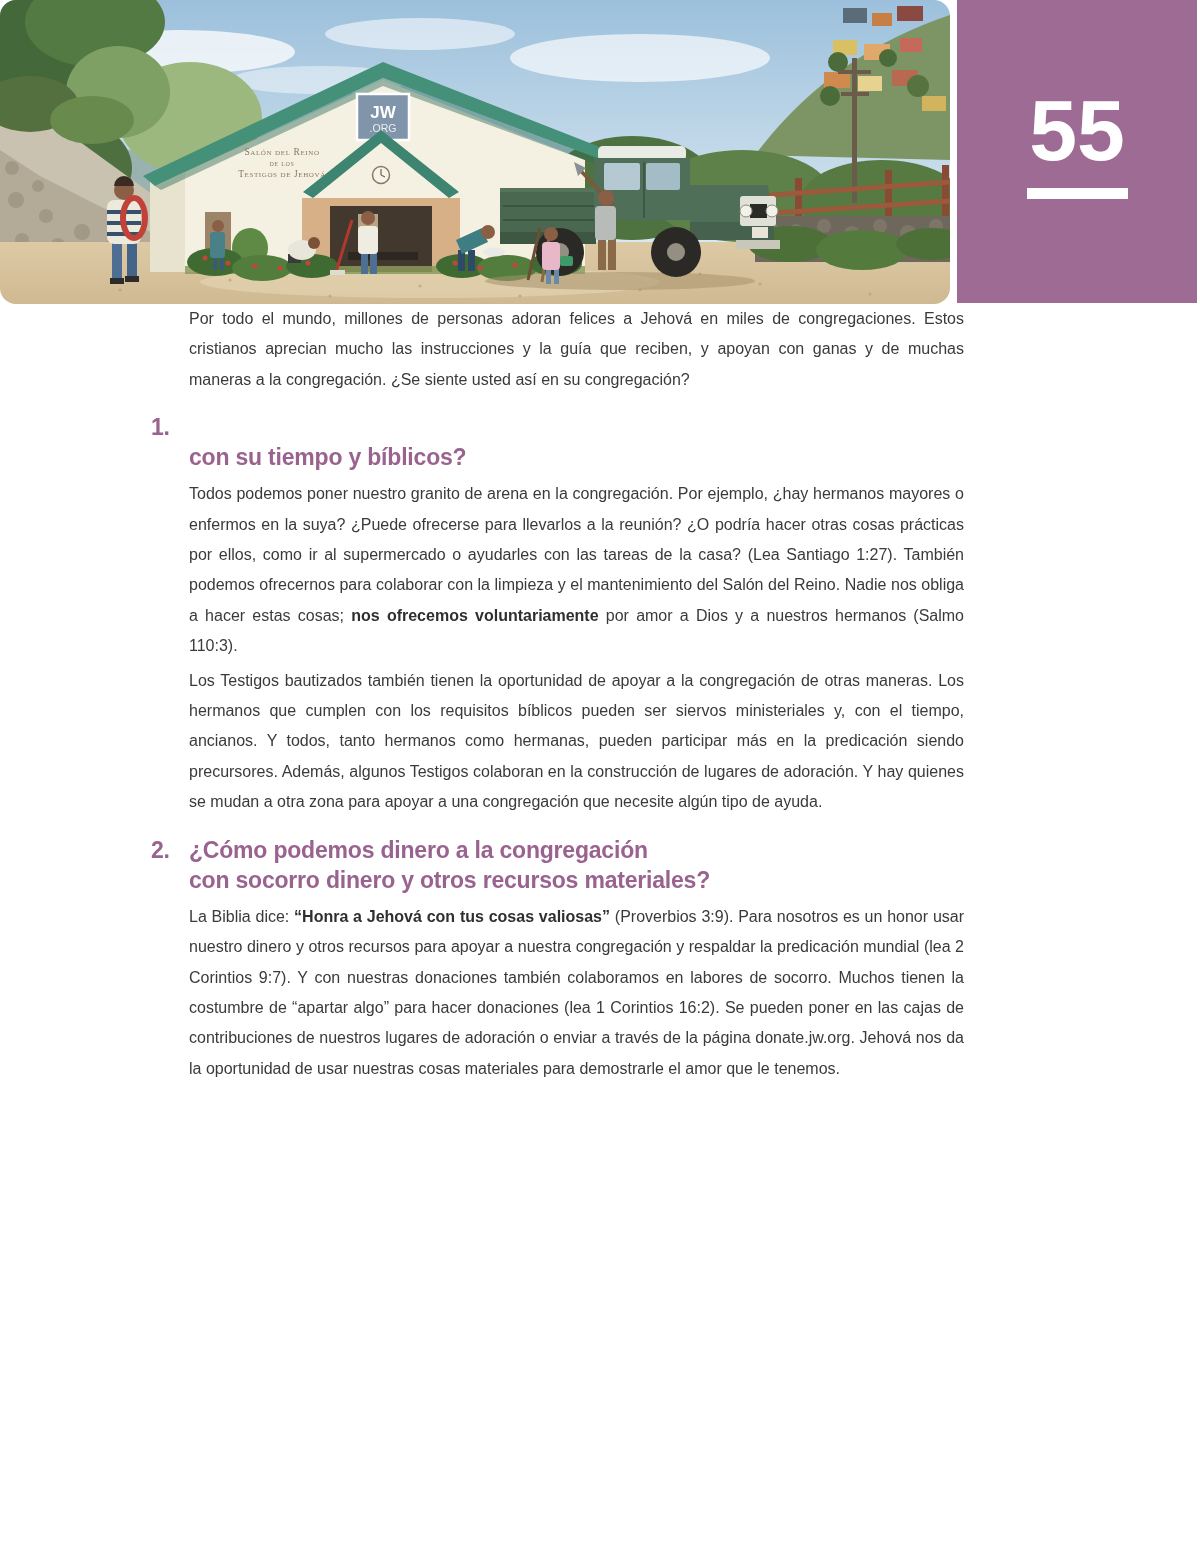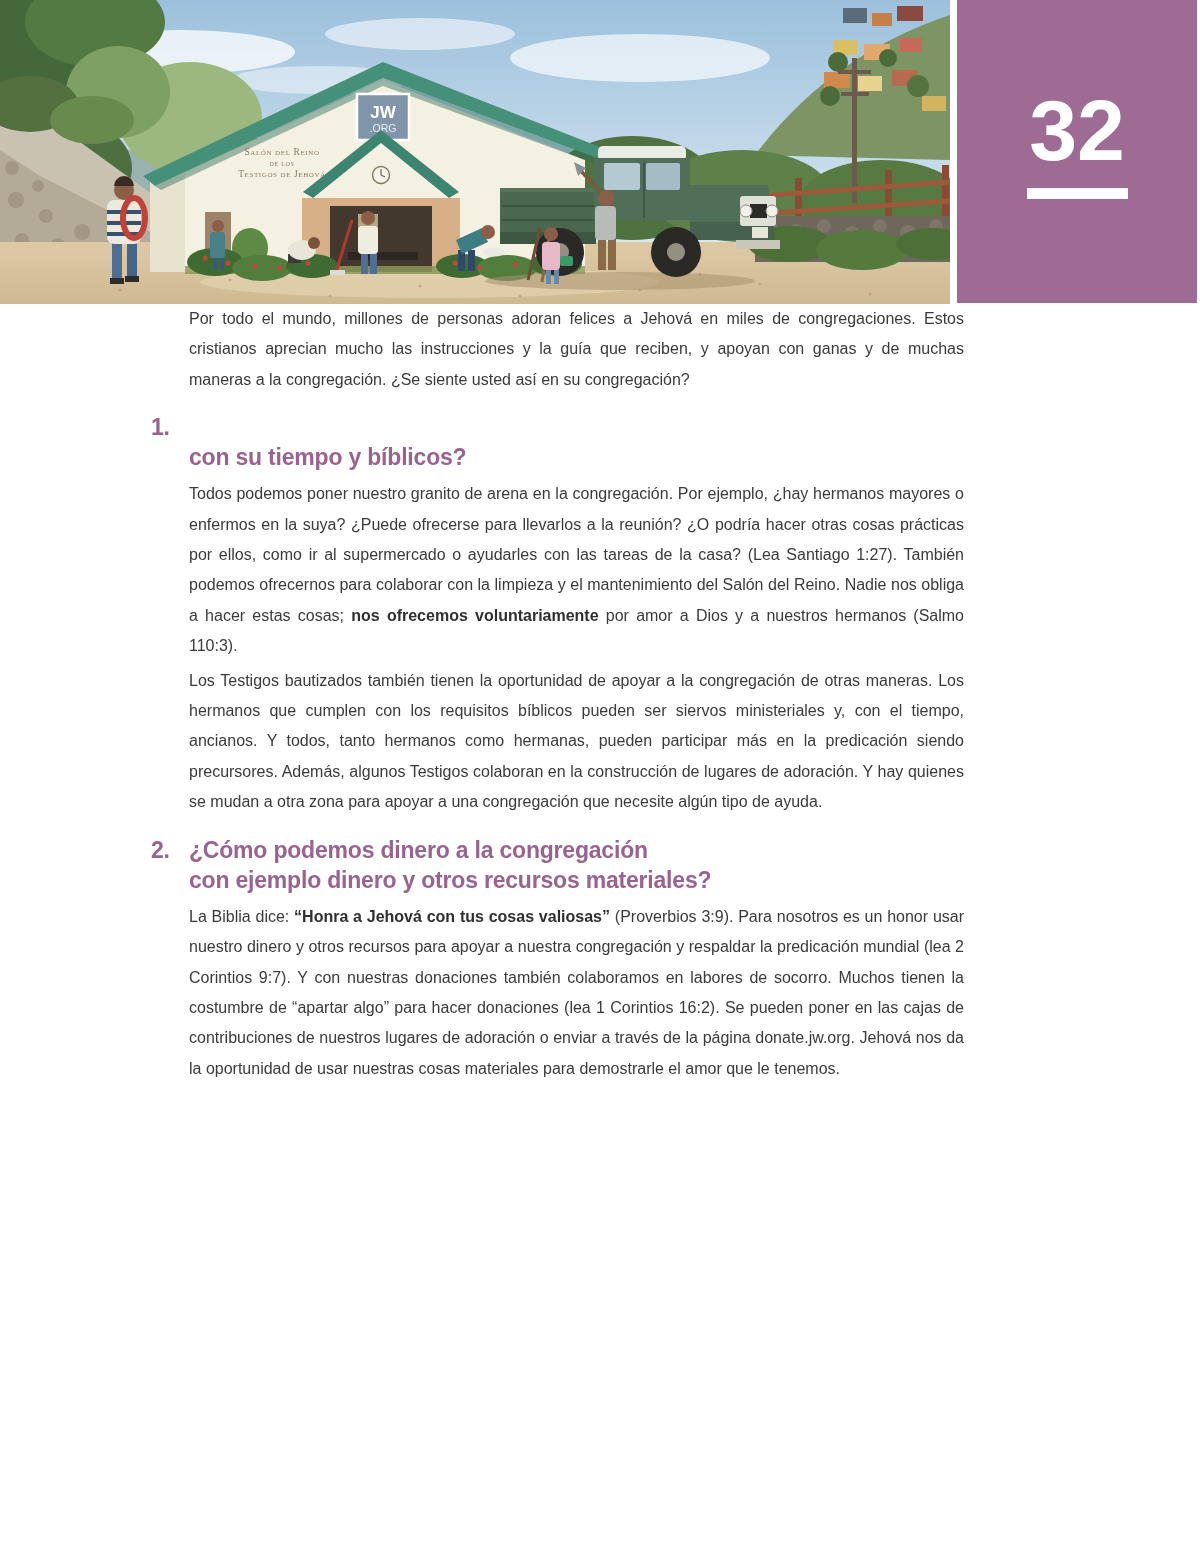--- a/index.html
+++ b/index.html
@@ -5,21 +5,21 @@
   :root{
     --accent-block:#9d6b93;
     --accent-heading:#99628f;
   }
   html,body{margin:0;padding:0;background:#ffffff;}
   body{width:1200px;height:1543px;font-family:"Liberation Sans",sans-serif;}
   .page{position:relative;width:1200px;height:1543px;background:#fff;overflow:hidden;}
 
   
   .banner{position:absolute;top:0;left:0;width:1200px;height:304px;}
-  .photo-wrap{position:absolute;top:0;left:0;width:950px;height:304px;overflow:hidden;}
+  .photo-wrap{position:absolute;top:0;left:0;width:950px;height:304px;overflow:hidden;border-radius:16px;}
   .photo-wrap svg{display:block;width:950px;height:304px;}
   .lesson-badge{position:absolute;top:0;left:957px;width:240px;height:303px;
     background:var(--accent-block);display:flex;flex-direction:column;align-items:center;}
   .lesson-number{margin-top:99px;font-size:86px;font-weight:bold;color:#fff;line-height:0.74;}
   .lesson-underline{width:101px;height:11px;background:#fff;margin-top:25px;}
 
   
   .content{position:absolute;top:304px;left:189px;width:775px;color:#3a3a3a;}
   .page-title{margin:46px 0 0 -24px;font-size:56px;line-height:1.02;font-weight:bold;
     letter-spacing:-2px;color:#161616;}
@@ -304,21 +304,21 @@
             <rect x="598" y="238" width="8" height="32" fill="#8a6a48"></rect>
             <rect x="608" y="238" width="8" height="32" fill="#8a6a48"></rect>
             <rect x="595" y="206" width="21" height="34" rx="4" fill="#b8bcb8"></rect>
             <circle cx="606" cy="198" r="8" fill="#8a5f45"></circle>
           </g>
         </g>
       </svg>
     </div>
 
     <div class="lesson-badge">
-      <div class="lesson-number">32</div>
+      <div class="lesson-number">55</div>
       <div class="lesson-underline"></div>
     </div>
   </div>
 
   <div class="content">
 
     <p class="body intro">Por todo el mundo, millones de personas adoran felices a Jehová en miles de congregaciones. Estos cristianos aprecian mucho las instrucciones y la guía que reciben, y apoyan con ganas y de muchas maneras a la congregación. ¿Se siente usted así en su congregación?</p>
 
     <div class="section">
       <h2 class="section-heading">
@@ -327,19 +327,19 @@
         <span>con su tiempo y bíblicos?</span>
       </h2>
       <p class="body"><span>Todos podemos poner nuestro granito de arena en la congregación. Por ejemplo, ¿hay hermanos mayores o enfermos en la suya? ¿Puede ofrecerse para llevarlos a la reunión? ¿O podría hacer otras cosas prácticas por ellos, como ir al supermercado o ayudarles con las tareas de la casa? (Lea Santiago 1:27). También podemos ofrecernos para colaborar con la limpieza y el mantenimiento del Salón del Reino. Nadie nos obliga a hacer estas cosas; </span><b>nos ofrecemos voluntariamente</b><span> por amor a Dios y a nuestros hermanos (Salmo 110:3).</span></p>
       <p class="body"><span>Los Testigos bautizados también tienen la oportunidad de apoyar a la congregación de otras maneras. Los hermanos que cumplen con los requisitos bíblicos pueden ser siervos ministeriales y, con el tiempo, ancianos. Y todos, tanto hermanos como hermanas, pueden participar más en la predicación siendo precursores. Además, algunos Testigos colaboran en la construcción de lugares de adoración. Y hay quienes se mudan a otra zona para apoyar a una congregación que necesite algún tipo de ayuda.</span></p>
     </div>
 
     <div class="section">
       <h2 class="section-heading">
         <span class="num">2.</span>
         <span>¿Cómo podemos dinero a la congregación</span><br>
-        <span>con ejemplo dinero y otros recursos materiales?</span>
+        <span>con socorro dinero y otros recursos materiales?</span>
       </h2>
       <p class="body"><span>La Biblia dice: </span><b>“Honra a Jehová con tus cosas valiosas”</b><span> (Proverbios 3:9). Para nosotros es un honor usar nuestro dinero y otros recursos para apoyar a nuestra congregación y respaldar la predicación mundial (lea 2 Corintios 9:7). Y con nuestras donaciones también colaboramos en labores de socorro. Muchos tienen la costumbre de “apartar algo” para hacer donaciones (lea 1 Corintios 16:2). Se pueden poner en las cajas de contribuciones de nuestros lugares de adoración o enviar a través de la página donate.jw.org. Jehová nos da la oportunidad de usar nuestras cosas materiales para demostrarle el amor que le tenemos.</span></p>
     </div>
   </div>
 
 </div>
 
 </body></html>

